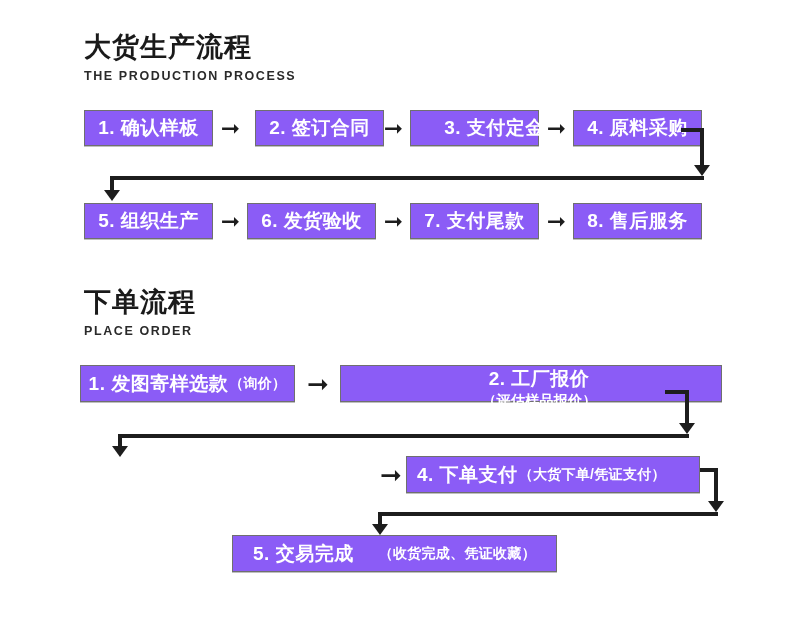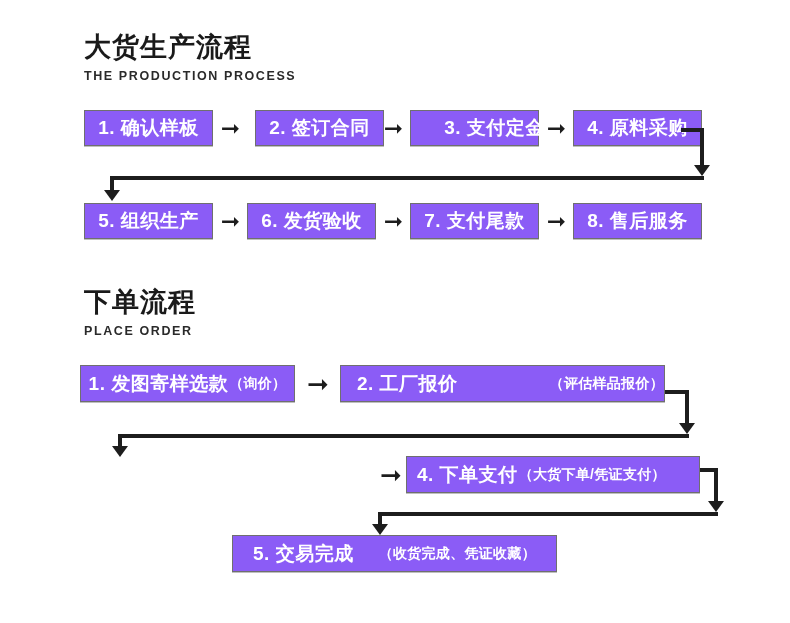--- a/index.html
+++ b/index.html
@@ -173,21 +173,21 @@
     <span class="heading-en">PLACE ORDER</span>
   </div>
 
   <div class="node" style="left:80px; top:365px; width:215px; height:37px;">
     <span class="label-main">1. 发图寄样选款</span>
     <span class="label-sub">（询价）</span>
   </div>
 
   <div class="arrow-inline big" style="left:297px; top:365px; width:42px; height:37px;">➞</div>
 
-  <div class="node" style="left:340px; top:365px; width:325px; height:37px; justify-content:space-between; padding-left:16px;">
+  <div class="node" style="left:340px; top:365px; width:382px; height:37px; justify-content:flex-start; padding-left:16px;flex-direction:column;">
     <span class="label-main">2. 工厂报价</span>
     <span class="label-sub">（评估样品报价）</span>
   </div>
 
   <div class="seg-h" style="left:665px; top:390px; width:24px;"></div>
   <div class="seg-v" style="left:685px; top:390px; height:40px;"></div>
   <div class="arrow-head-down" style="left:679px; top:423px;"></div>
   <div class="seg-h" style="left:118px; top:434px; width:571px;"></div>
   <div class="seg-v" style="left:118px; top:434px; height:18px;"></div>
   <div class="arrow-head-down" style="left:112px; top:446px;"></div>

